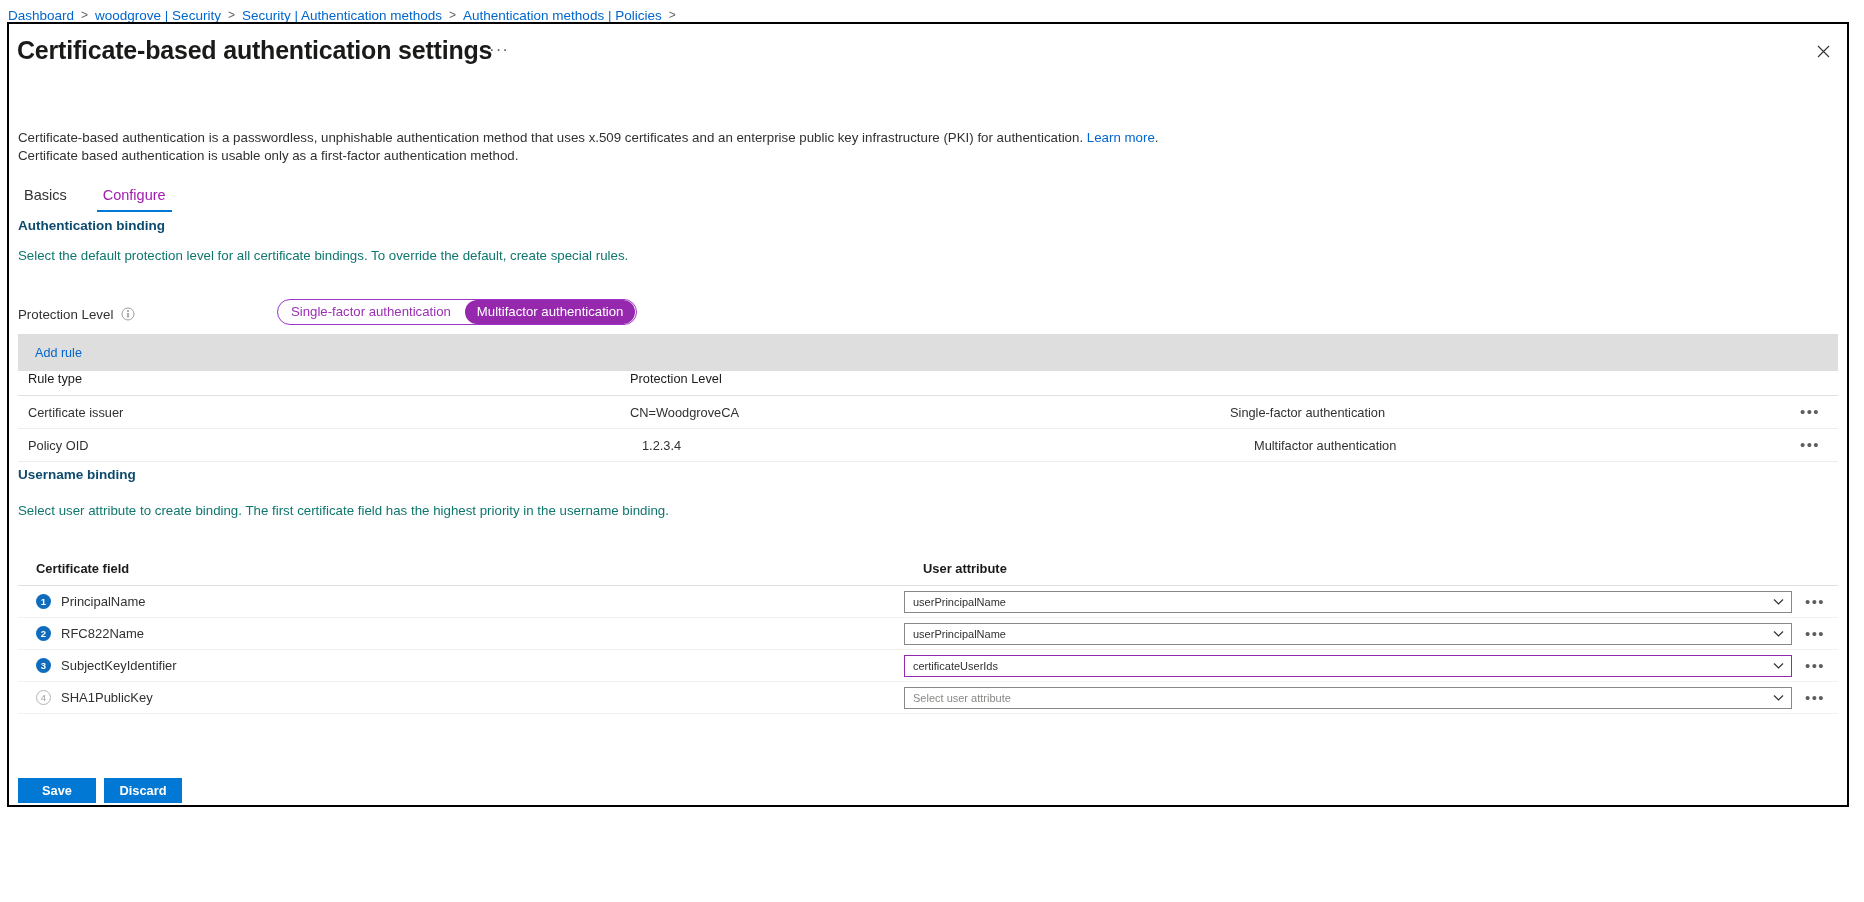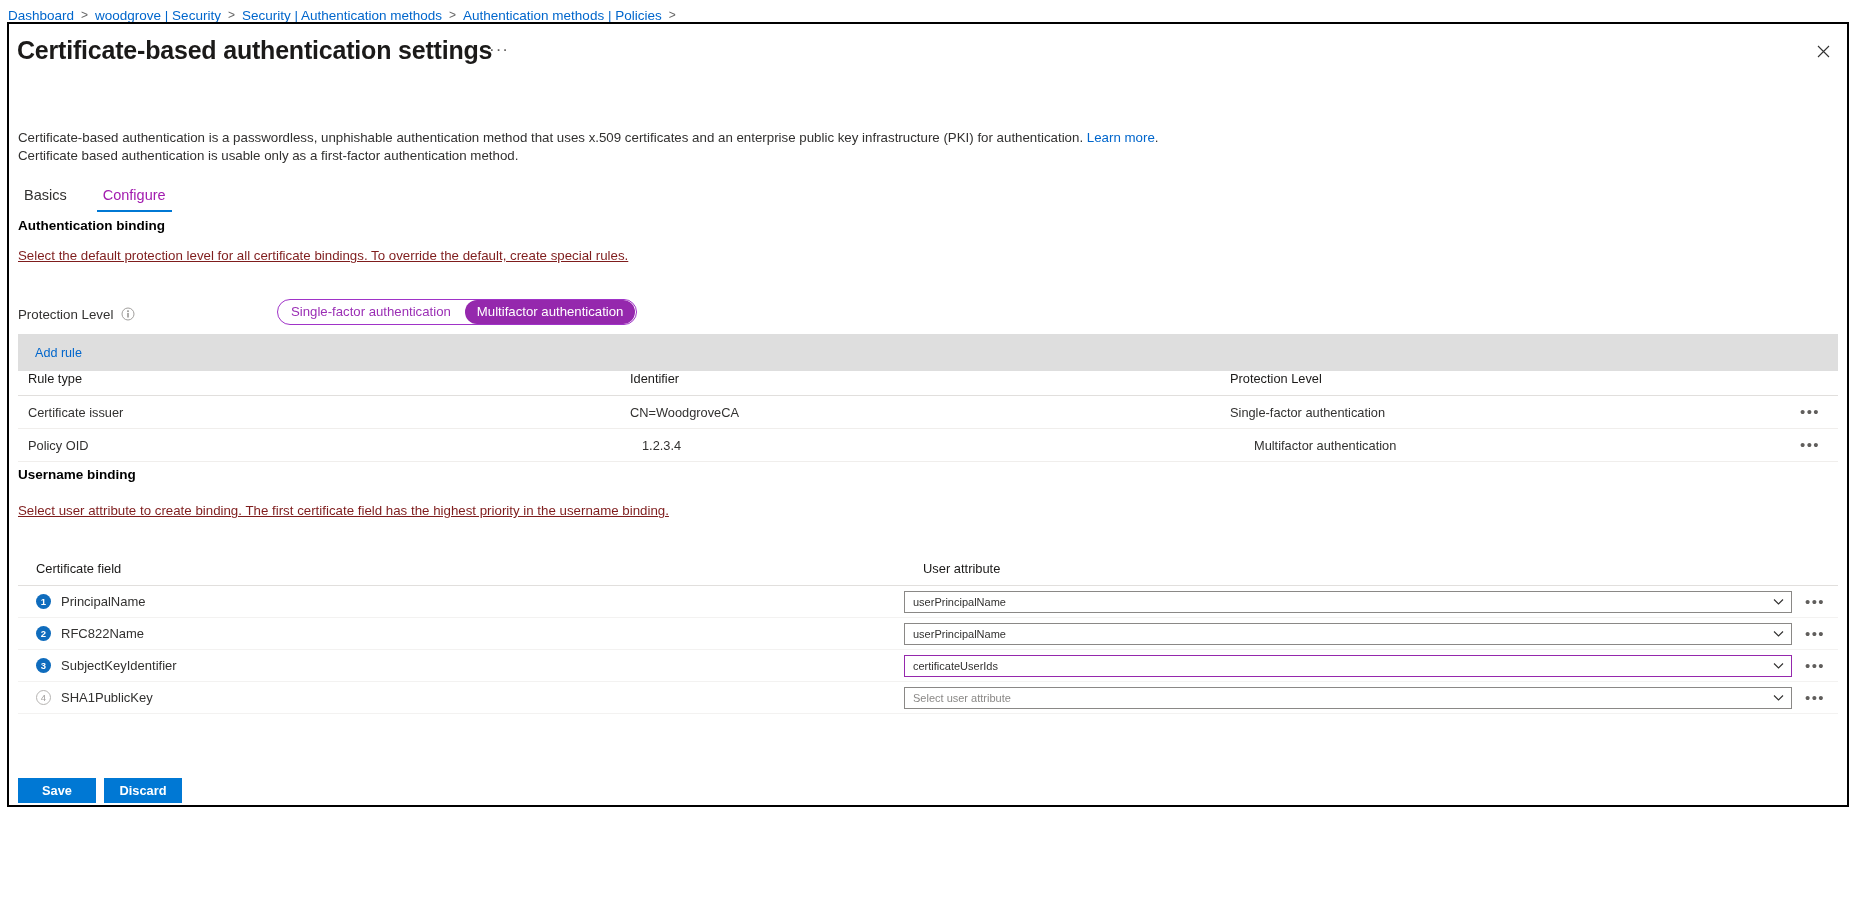--- a/index.html
+++ b/index.html
@@ -114,28 +114,27 @@
     height: 2px;
     background: #0078d4;
   }
 
   
   .sec-head {
     position: absolute;
     left: 9px;
     font-size: 13.5px;
     font-weight: 700;
-    color: #000000;
+    color: #0c4a6e;
   }
   .sec-sub {
     position: absolute;
     left: 9px;
     font-size: 13.3px;
-    color: #7f1d1d;
-    text-decoration: underline;
+    color: #0f766e;
   }
 
   
   .prot-row {
     position: absolute;
     left: 9px; top: 278px;
     display: flex; align-items: center;
     height: 24px;
   }
   .prot-label {
@@ -230,21 +229,21 @@
     position: absolute;
     left: 9px; top: 528px;
     right: 9px;
   }
   .ub-head {
     display: flex; align-items: center;
     height: 34px;
     border-bottom: 1px solid #e1dfdd;
     font-size: 12.9px;
     color: #1b1a19;
-    font-weight: 400;
+    font-weight: 700;
   }
   .ub-row {
     display: flex; align-items: center;
     height: 32px;
     border-bottom: 1px solid #f3f2f1;
   }
   .c-field { width: 905px; display: flex; align-items: center; padding-left: 18px; }
   .c-attr  { flex: 1; display: flex; align-items: center; }
   .badge {
     width: 15px; height: 15px;
@@ -372,21 +371,20 @@
       <div class="toggle-opt selected">Multifactor authentication</div>
     </div>
 
     <div class="addrule-bar">
       <span class="addrule-link">Add rule</span>
     </div>
 
     <div class="rules">
       <div class="rules-head">
         <div class="c-type">Rule type</div>
-        <div class="c-ident">Identifier</div>
         <div class="c-prot">Protection Level</div>
         <div class="c-more"></div>
       </div>
 
       <div class="rules-row">
         <div class="c-type">Certificate issuer</div>
         <div class="c-ident">CN=WoodgroveCA</div>
         <div class="c-prot">Single-factor authentication</div>
         <div class="c-more">
             <span class="dots">•••</span>

